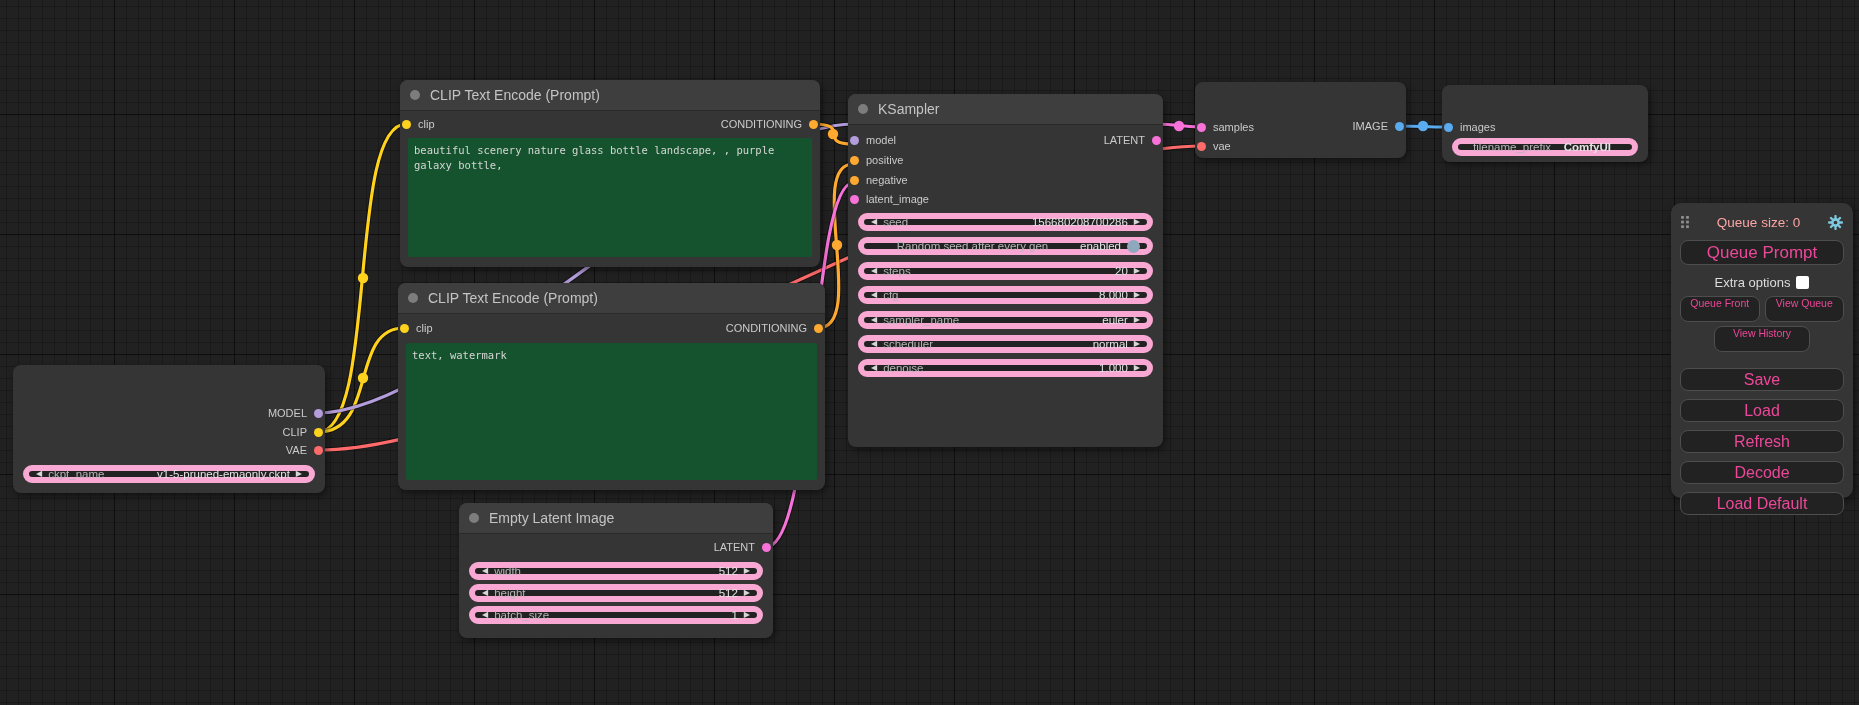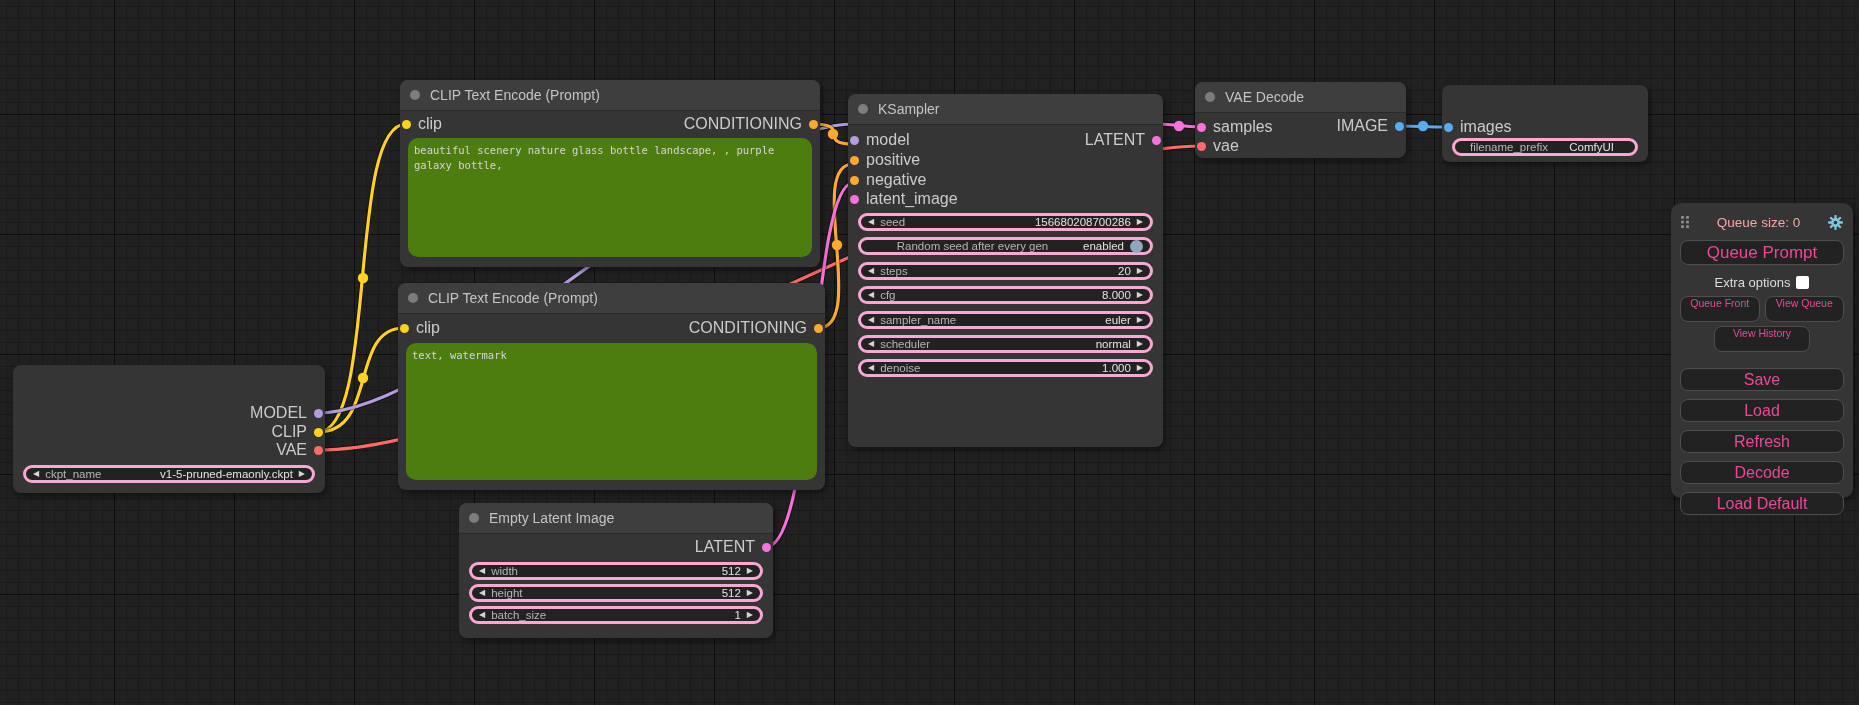--- a/index.html
+++ b/index.html
@@ -19,41 +19,41 @@
   .node{
     position:absolute;z-index:2;background:#353535;border-radius:8px;
     box-shadow:2px 3px 7px rgba(0,0,0,.45);color:#c9c9c9;
   }
   .node-title{
     height:30px;line-height:30px;background:#3e3e3e;border-radius:8px 8px 0 0;
     border-bottom:1px solid #2a2a2a;padding-left:30px;font-size:14px;color:#c4c4c4;
     position:relative;white-space:nowrap;overflow:hidden;
   }
   .tdot{position:absolute;left:10px;top:10px;width:10px;height:10px;border-radius:50%;background:#7d7d7d;}
-  .prow{position:absolute;height:18px;line-height:18px;font-size:16px;color:#cbcbcb;white-space:nowrap;}
+  .prow{position:absolute;height:18px;line-height:18px;font-size:11px;color:#cbcbcb;white-space:nowrap;}
   .prow.in{left:0;}
   .prow.out{right:0;text-align:right;}
   .pdot{position:absolute;top:4.5px;width:9px;height:9px;border-radius:50%;}
   .prow.in .pdot{left:2px;}
   .prow.out .pdot{right:2px;}
   .prow.in .plabel{margin-left:18px;}
   .prow.out .plabel{margin-right:18px;}
   .widget{
     position:absolute;left:10px;right:10px;height:18px;box-sizing:border-box;
-    background:#222;border:3px solid #f9a8d4;border-radius:9px;
+    background:#222;border:6px solid #f9a8d4;border-radius:9px;
     display:flex;align-items:center;font-size:11.5px;padding:0 7px;color:#b5b5b5;
   }
   .widget .arrow{font-size:8px;color:#d6d6d6;line-height:18px;}
   .widget .wlabel{margin-left:6px;}
   .widget .wlabel.center{flex:1;text-align:center;margin-left:0;}
   .widget .spacer{flex:1;}
   .widget .wvalue{color:#e2e2e2;margin:0 6px;}
   .widget .toggle{width:13px;height:13px;border-radius:50%;flex:0 0 auto;}
   .ta{
-    position:absolute;left:8px;right:8px;background:#4d7c0f;border-radius:10px;
+    position:absolute;left:8px;right:8px;background:#14532d;border-radius:2px;
     font-family:"DejaVu Sans Mono",monospace;font-size:10.5px;line-height:1.45;
     color:#d6d6d6;padding:5px 6px;box-sizing:border-box;white-space:pre-wrap;word-break:break-word;
     overflow:hidden;
   }
   
   #queue-panel{
     position:absolute;z-index:3;left:1671px;top:203px;width:182px;height:295px;
     background:#353535;border-radius:10px;box-shadow:2px 3px 8px rgba(0,0,0,.5);
     box-sizing:border-box;padding:9px 9px 0 9px;color:#dcdcdc;
   }
@@ -206,31 +206,30 @@
         </div>
         <div class="widget" style="top: 265px;">
           <span class="arrow">◀</span>
           <span class="wlabel">denoise</span>
           <span class="spacer"></span>
           <span class="wvalue">1.000</span>
           <span class="arrow">▶</span>
         </div>
       </div>
       <div class="node" style="left: 1195px; top: 82px; width: 211px; height: 76px;">
-        <div class="node-title"><span class="tdot"></span><span>VAE Decode</span></div>
         <div class="prow in" style="top: 36px;"><span class="pdot" style="background: rgb(248, 115, 217);"></span><span class="plabel">samples</span></div>
         <div class="prow in" style="top: 55px;"><span class="pdot" style="background: rgb(255, 107, 107);"></span><span class="plabel">vae</span></div>
         <div class="prow out" style="top: 35px;"><span class="plabel">IMAGE</span><span class="pdot" style="background: rgb(90, 171, 240);"></span></div>
       </div>
       <div class="node" style="left: 1442px; top: 85px; width: 206px; height: 77px;">
         <div class="prow in" style="top: 33px;"><span class="pdot" style="background: rgb(90, 171, 240);"></span><span class="plabel">images</span></div>
         <div class="widget" style="top: 53px;">
           <span class="wlabel" style="margin-left: 8px;">filename_prefix</span>
           <span class="spacer"></span>
-          <span class="wvalue" style="margin-right: 14px;">ComfyUI</span>
+          <span class="wvalue" style="margin-right: 14px; font-weight: bold;">ComfyUI</span>
         </div>
       </div>
     </div>
 
   <div id="queue-panel">
     <div class="qheader">
       <span class="drag-dots"></span>
       <span class="qtitle">Queue size: 0</span>
       <span style="width:17px;height:17px;flex:0 0 auto;">
         <svg viewBox="0 0 24 24" width="17" height="17">

